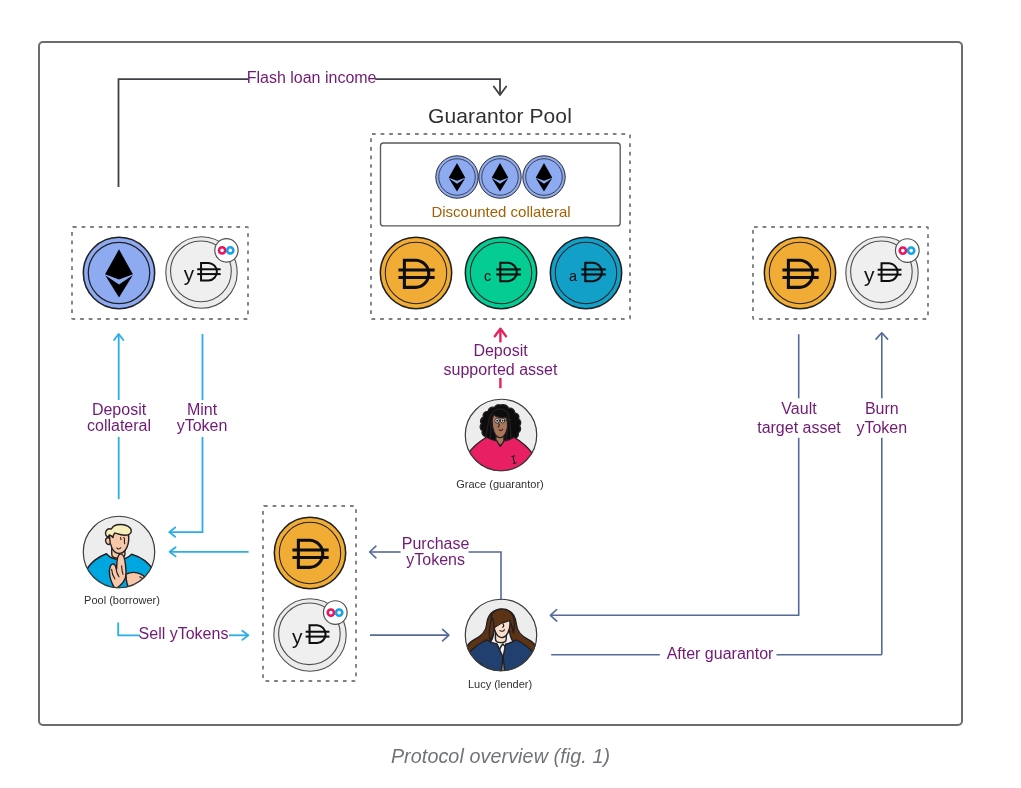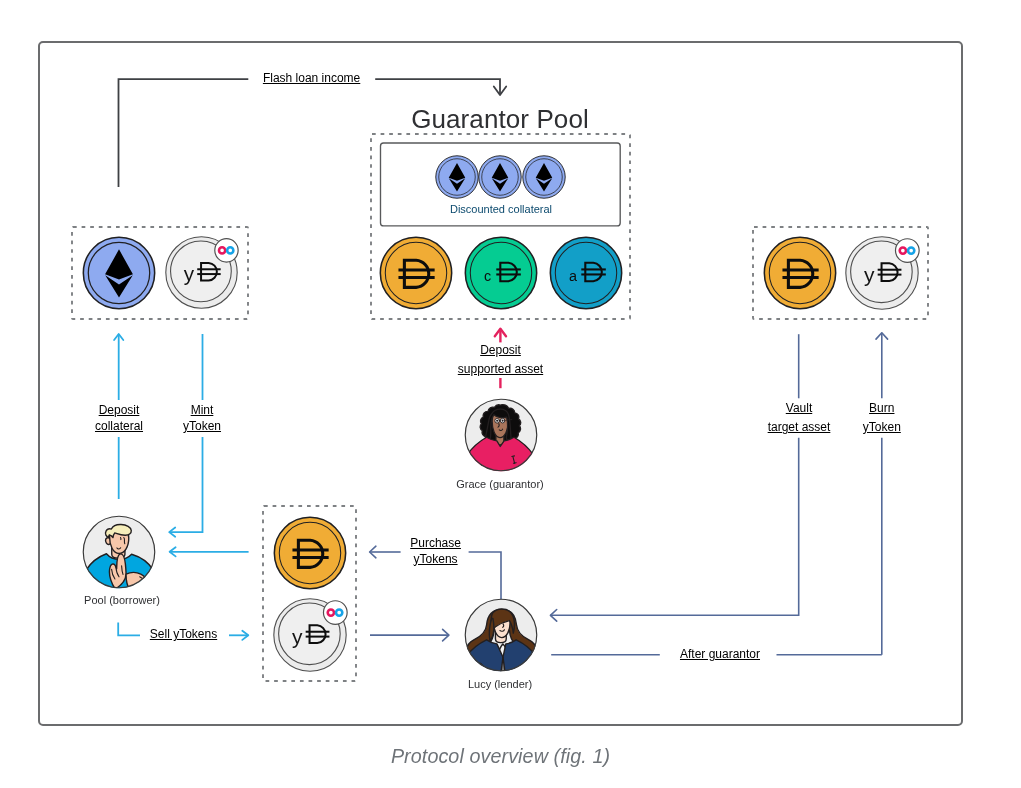--- a/index.html
+++ b/index.html
@@ -3,24 +3,24 @@
 <meta charset="utf-8">
 <title>Protocol overview</title>
 <style>
   html,body{margin:0;padding:0;}
   body{width:1021px;height:788px;background:#fff;font-family:"Liberation Sans",sans-serif;overflow:hidden;}
   #root{position:relative;width:1021px;height:788px;}
   .frame{position:absolute;left:37.8px;top:40.8px;width:925.5px;height:684.8px;border:2.2px solid #6b6c6e;border-radius:5px;box-sizing:border-box;}
   .caption{position:absolute;left:-10px;top:745px;width:1021px;text-align:center;font-style:italic;font-size:19.7px;color:#6e7378;letter-spacing:.1px;}
   svg.layer{position:absolute;left:0;top:0;width:1021px;height:788px;overflow:visible;pointer-events:none;}
   .lbl{position:absolute;color:#2f3033;white-space:pre;text-align:center;}
-  .grp-title{font-size:26px;letter-spacing:.1px;}
+  .grp-title{font-size:21px;letter-spacing:.1px;}
   .actor-name{font-size:11px;}
-  .flow{font-size:12px;line-height:16.2px;color:#000000;text-decoration:underline;}
-  .inner-cap{font-size:11px;color:#0c4a6e;}
+  .flow{font-size:16px;line-height:16.2px;color:#701a75;}
+  .inner-cap{font-size:15px;color:#a16207;}
   .coin,.avatar{position:absolute;}
   .coin svg,.avatar svg{display:block;width:100%;height:100%;overflow:visible;}
 </style>
 </head>
 <body>
 
 <div id="root">
   <div class="frame"></div>
 
   <svg class="layer" viewBox="0 0 1021 788">

